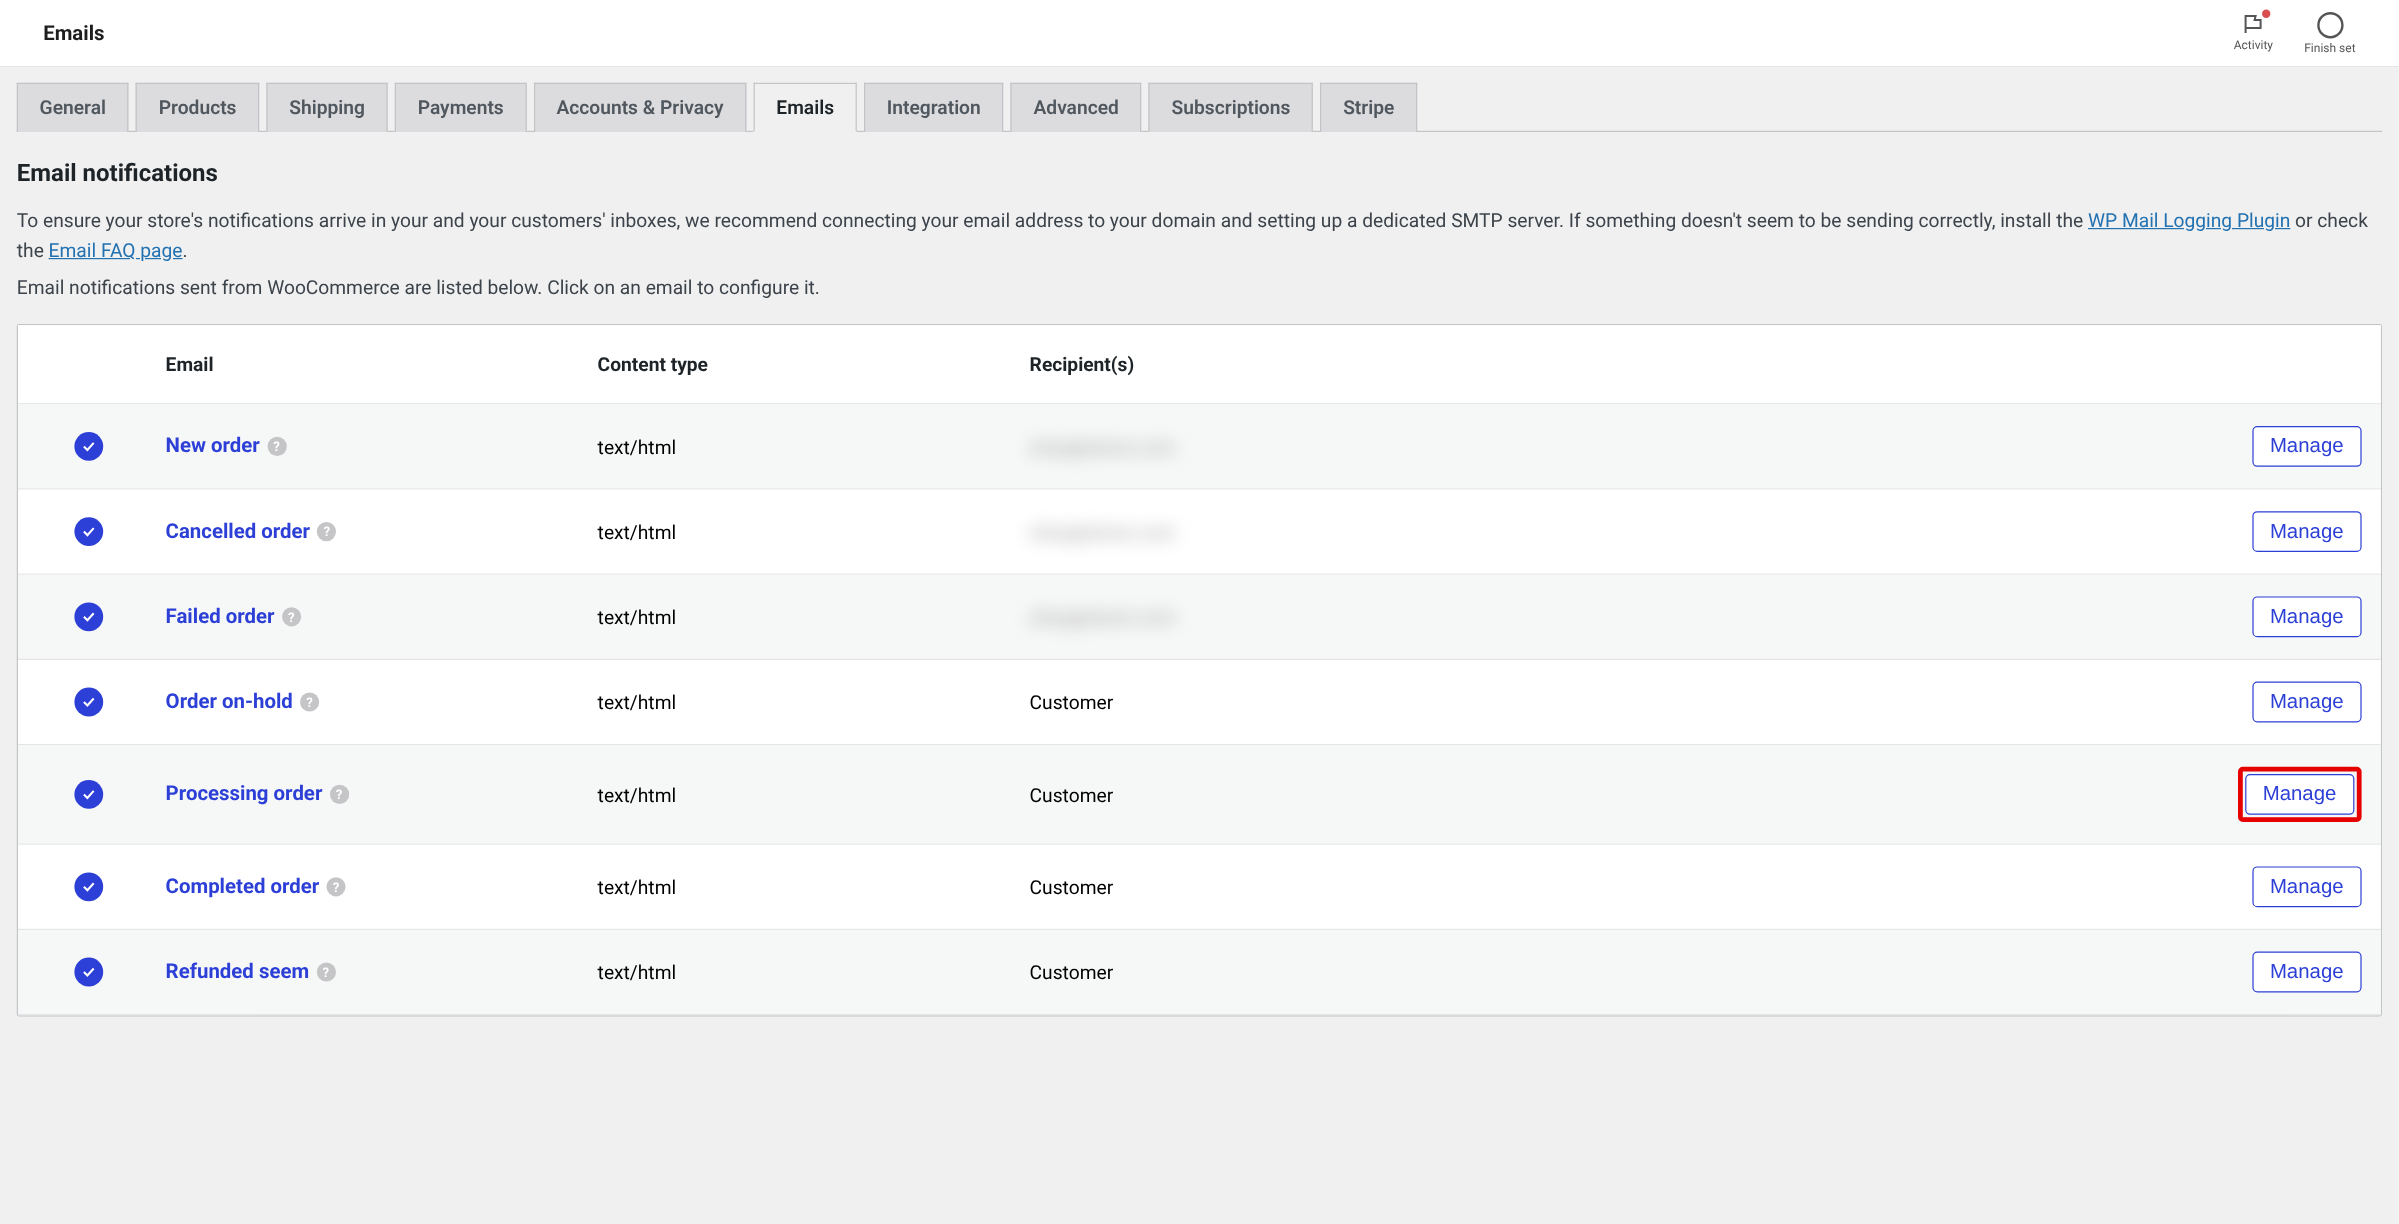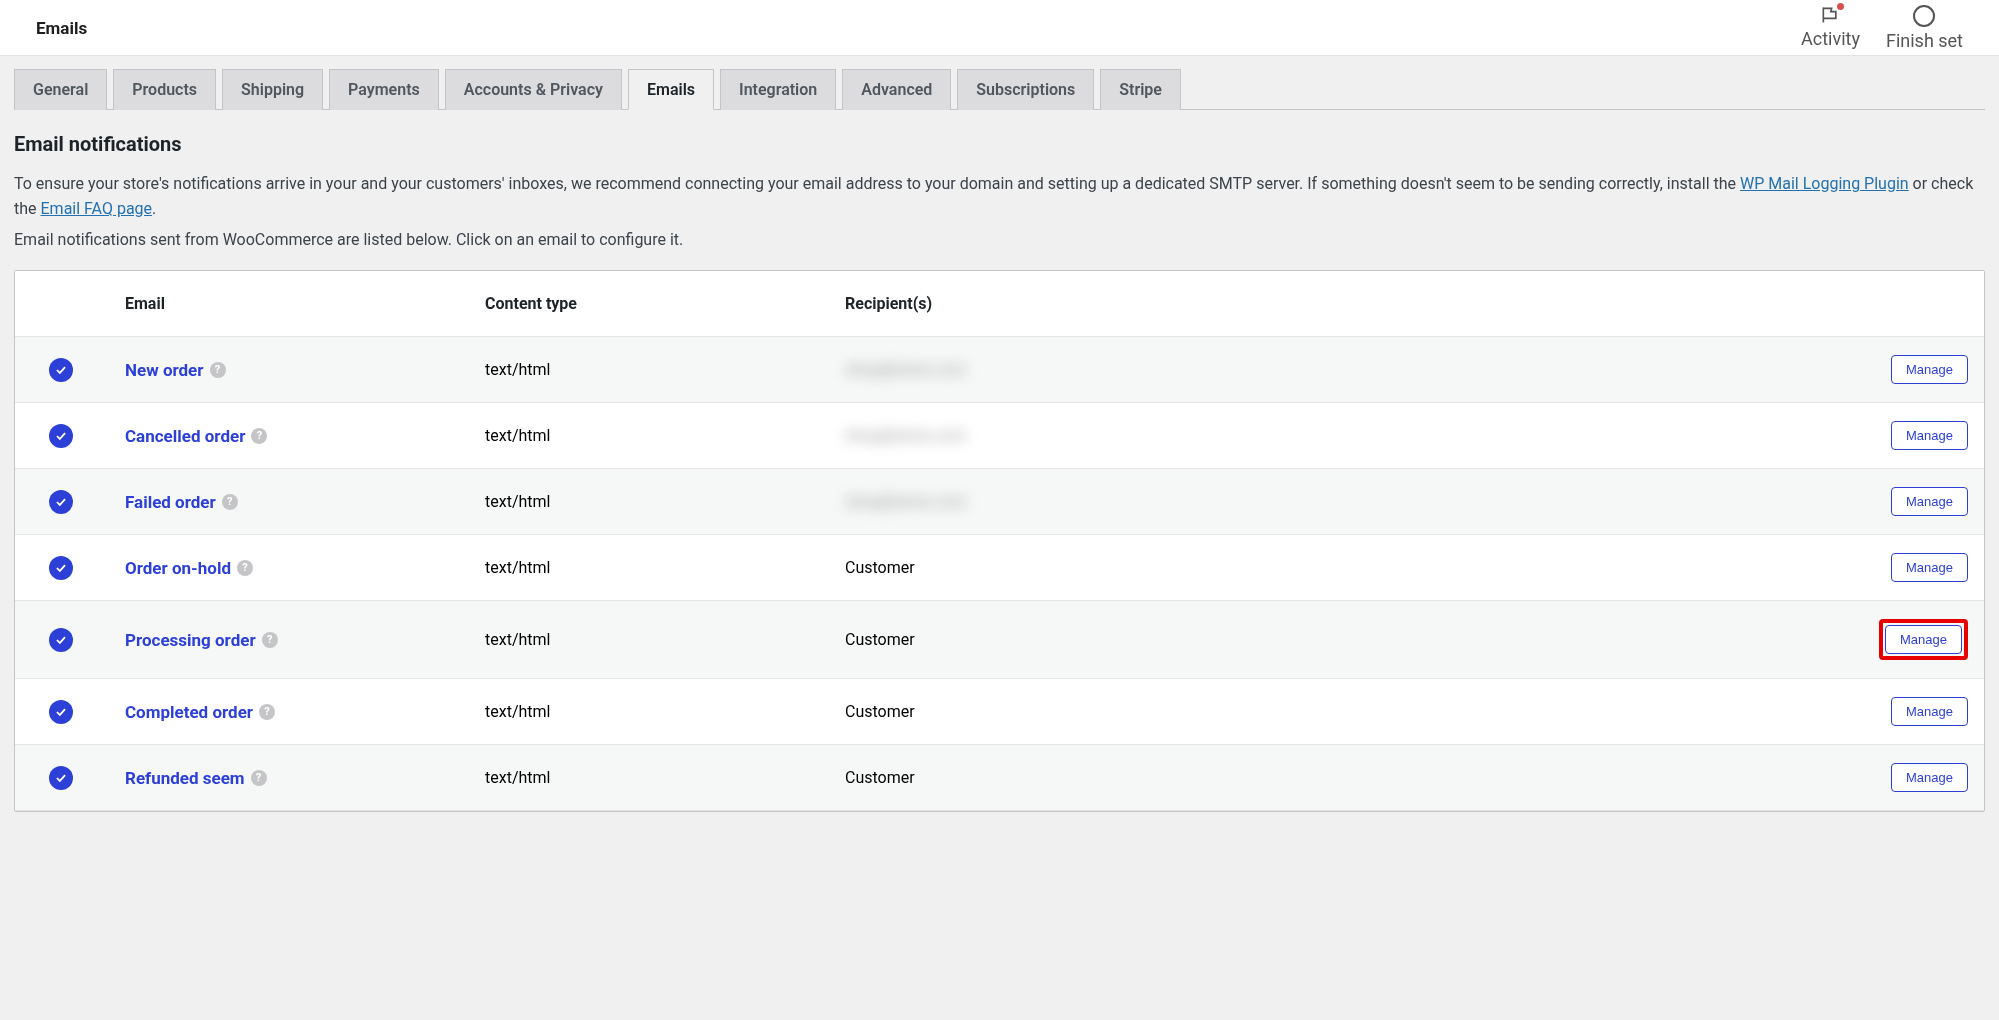--- a/index.html
+++ b/index.html
@@ -19,21 +19,21 @@
   }
   .top-bar-title {
     font-weight: 700;
     font-size: 17px;
   }
   .top-bar-right {
     display: flex;
     gap: 26px;
     align-items: flex-start;
     color: #555;
-    font-size: 18px;
+    font-size: 10px;
   }
   .top-bar-item {
     display: flex;
     flex-direction: column;
     align-items: center;
     gap: 3px;
     cursor: pointer;
   }
   .flag-icon {
     position: relative;
@@ -105,21 +105,21 @@
     margin-top: 18px;
     background: #fff;
     border: 1px solid #c3c4c7;
     border-radius: 2px;
     width: 100%;
   }
   .email-row {
     display: grid;
     grid-template-columns: 90px 360px 360px 1fr 120px;
     align-items: center;
-    padding: 18px 16px 18px 20px;
+    padding: 18px 16px 18px 33px;
     border-bottom: 1px solid #e5e5e5;
     min-height: 66px;
   }
   .email-row.header {
     font-weight: 700;
     color: #1d2327;
     background: #fff;
   }
   .email-row.header .col-status { }
   .email-row:nth-child(odd):not(.header) { background: #f6f7f7; }
@@ -164,21 +164,21 @@
   }
   .blurred {
     filter: blur(7px);
     color: #999;
     user-select: none;
   }
   .manage-btn {
     border: 1px solid #2c3fd6;
     background: #fff;
     color: #2c3fd6;
-    font-size: 13px;
+    font-size: 17px;
     padding: 6px 14px;
     border-radius: 4px;
     cursor: pointer;
     justify-self: end;
   }
   .highlight-box {
     border: 4px solid #e60000;
     border-radius: 4px;
     padding: 2px;
     display: inline-block;

